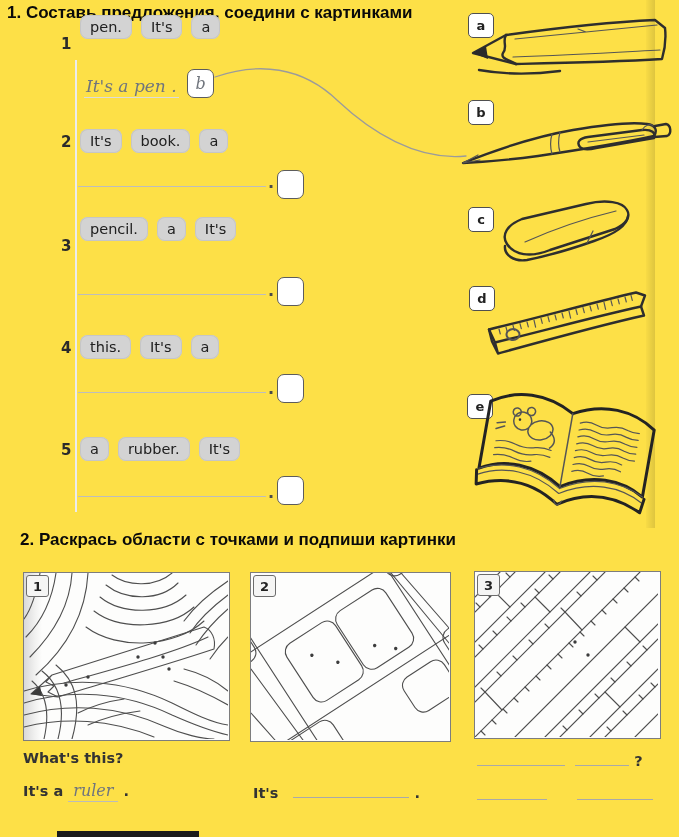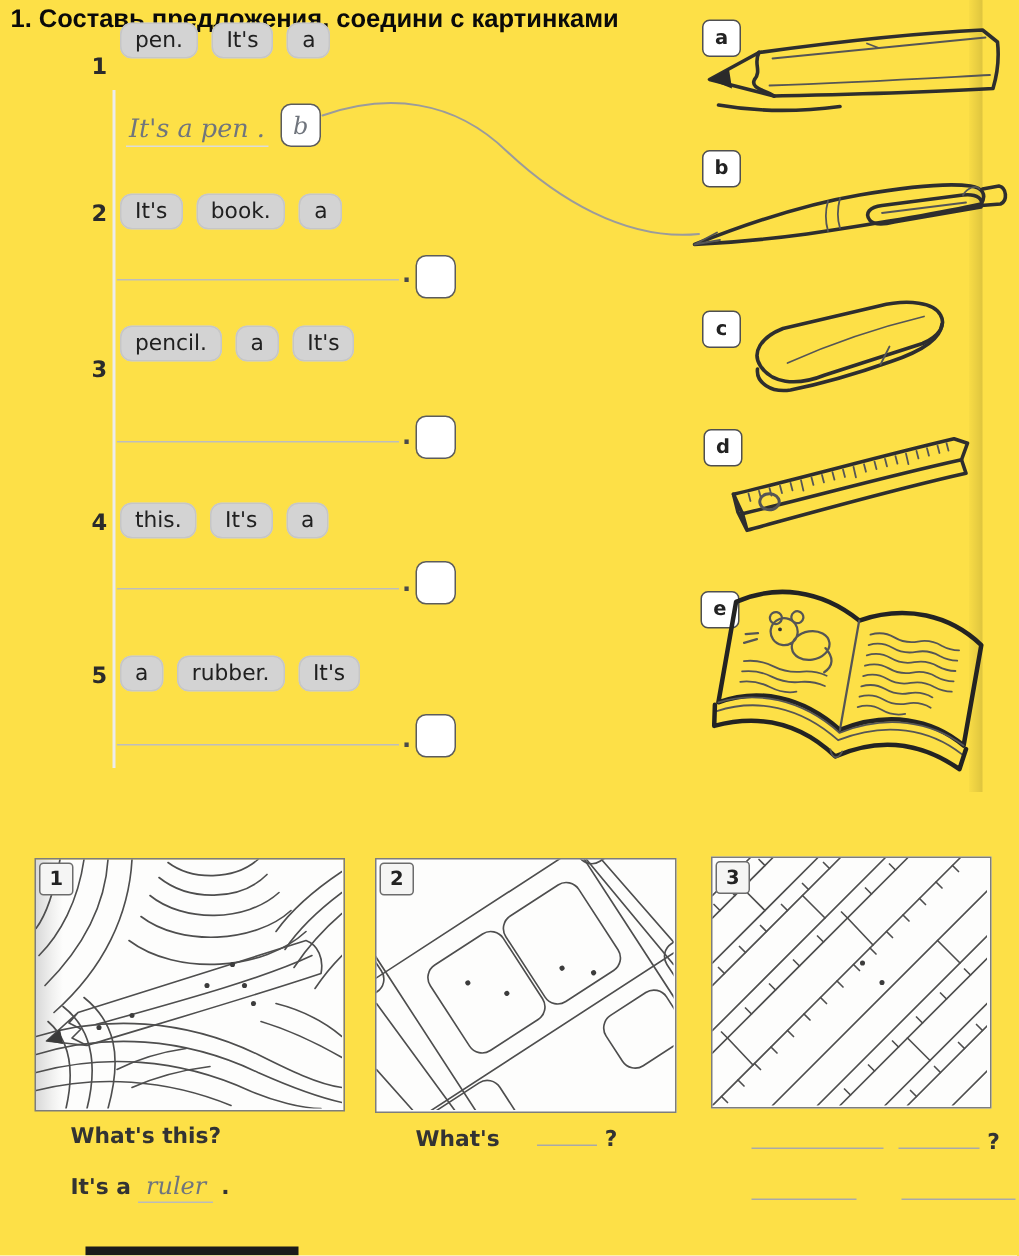--- a/index.html
+++ b/index.html
@@ -27,21 +27,21 @@
   .art-thin{stroke:#555;fill:none;stroke-width:1.2;stroke-linecap:round;stroke-linejoin:round;}
   .fold{position:absolute;left:646px;top:0;width:9px;height:528px;
         background:linear-gradient(90deg,rgba(0,0,0,0.02),rgba(0,0,0,0.12));}
   .marginline{position:absolute;left:75px;top:60px;width:2px;height:452px;background:#ececec;}
   .panel{position:absolute;border:1.2px solid #7d7d7d;background:#fdfdfc;}
   .panel1bg{background:linear-gradient(90deg,#d9d9d9 0px,#f1f1f0 11px,#fdfdfc 18px);}
   .panelnum{position:absolute;top:2px;left:2px;width:21px;height:20px;border:1px solid #6c6c6c;
             border-radius:3px;background:#f5f5f4;display:flex;align-items:center;justify-content:center;
             font-size:13px;font-weight:bold;color:#222;}
   .pl{stroke:#4e4e4e;stroke-width:1.1;fill:none;stroke-linecap:round;stroke-linejoin:round;}
-  .cap{position:absolute;font-size:14.5px;font-weight:700;color:#333;white-space:nowrap;margin-left:24px;}
+  .cap{position:absolute;font-size:14.5px;font-weight:700;color:#333;white-space:nowrap;}
   .blank{display:inline-block;border-bottom:1px solid #a9a9a9;height:13px;}
   .written{border-bottom:1px solid #bbb;padding:0 5px 1px 5px;font-size:16px;font-weight:normal;}
   .scanbar{position:absolute;left:57px;top:831px;width:142px;height:6px;background:#1b1b1b;}
 </style>
 </head>
 <body>
 
 <div class="page">
 
   <div class="title" style="left:7px;top:3px">1. Составь предложения, соедини с картинками</div>
@@ -156,20 +156,21 @@
       <path class="art-thin" d="M12,100 C36,88 66,88 95,106 M12,106 C36,93 66,93 95,111 M178,100 C154,88 124,88 95,106 M178,106 C154,93 124,93 95,111"></path>
       <path class="art-heavy" d="M10,102 L12,116 C40,103 68,104 95,122 C122,104 150,103 178,116 L180,102"></path>
       <path class="art-thin" d="M91,118 C93,124 97,124 99,118"></path>
       <path class="art-thin" d="M104,38 q8,-4 16,-1 q8,3 16,0 q8,-3 16,0 q6,2 12,1 M104,45 q8,-4 16,-1 q8,3 16,0 q8,-3 16,0 q6,2 12,1 M104,52 q8,-4 16,-1 q8,3 16,0 q8,-3 16,0 q6,2 12,1 M104,59 q8,-4 16,-1 q8,3 16,0 q8,-3 16,0 q6,2 12,1 M104,66 q8,-4 16,-1 q8,3 16,0 q8,-3 16,0 q6,2 12,1 M104,73 q8,-4 16,-1 q8,3 16,0 q8,-3 16,0 M104,80 q8,-4 16,-1 q8,3 16,0 q8,-3 16,0 M104,87 q8,-4 16,-1 q8,3 16,0"></path>
       <path class="art-thin" style="stroke-width:1.5" d="M38,46 a9,9 0 1 0 18,0 a9,9 0 1 0 -18,0 M36,38 a4,4 0 1 0 8,0 a4,4 0 1 0 -8,0 M50,35 a4,4 0 1 0 8,0 a4,4 0 1 0 -8,0 M54,56 a12,9 -20 1 0 24,-8 a12,9 -20 1 0 -24,8 M76,52 q10,8 2,16 M30,50 l-8,2 M30,54 l-8,4"></path>
       <circle cx="44" cy="45" r="1.3" fill="#333" stroke="none"></circle>
       <path class="art-thin" d="M24,70 q10,-3 20,0 q10,3 20,0 q8,-2 16,0 M24,77 q10,-3 20,0 q10,3 20,0 q8,-2 16,0 M24,84 q10,-3 20,0 q10,3 18,0"></path>
     </g>
   </svg>
 
+  <div class="title" style="left:20px;top:530px">2. Раскрась области с точками и подпиши картинки</div>
 
   <div class="panel panel1bg" style="left:23px;top:572px;width:205px;height:167px">
     <svg width="204" height="166" viewBox="0 0 204 166">
       <path class="pl" d="M16,0 C12,22 6,38 0,46 M32,0 C28,28 16,50 2,64 M48,0 C46,32 30,60 6,84 M64,0 C62,36 46,72 12,102"></path>
       <path class="pl" d="M88,2 C104,14 132,14 148,0 M82,12 C102,28 136,28 154,10 M76,24 C98,42 140,42 162,22 M70,38 C96,58 146,56 170,34 M62,54 C94,78 152,74 180,48"></path>
       <path class="pl" d="M204,8 C186,20 170,34 160,48 M204,22 C188,34 174,48 166,60 M204,36 C190,48 180,60 172,72 M204,64 C196,72 190,80 186,86"></path>
       <path class="pl" d="M0,118 C46,104 98,106 148,130 C168,140 188,150 204,152 M0,130 C46,116 98,118 148,142 C166,150 186,158 204,162 M0,142 C44,130 94,132 142,154 C158,161 178,166 190,166 M0,154 C40,144 86,146 130,164"></path>
       <path class="pl" d="M20,166 C26,140 22,120 8,108 M34,166 C42,134 36,112 18,98 M48,166 C58,130 52,108 32,92"></path>
       <path class="pl" d="M160,96 C176,100 192,108 204,118 M150,108 C170,114 190,124 204,132 M54,140 C70,132 86,128 100,126 M64,152 C82,144 100,140 116,138"></path>
       <path class="pl" d="M28,102 C72,88 130,70 180,54 M34,124 C80,110 142,92 190,76 M180,54 C188,57 192,66 190,76 M28,102 L22,109 L30,113 L24,119 L34,124 M28,102 L7,121 L34,124"></path>
@@ -228,24 +229,24 @@
       </div>
   </div>
 
   <div class="cap" style="left:23px;top:750px">What's this?</div>
   <div class="cap" style="left:23px;top:781px">
     <span>It's a</span>
     <span class="hand written">ruler</span>
     <span>.</span>
   </div>
 
-  <div class="cap" style="left:253px;top:750px">
-    <span>What's</span>
-    <span class="blank" style="width:40px;margin-left:20px"></span>
-    <span>?</span>
+  <div class="cap" style="left:253px;top:784px">
+    <span>It's</span>
+    <span class="blank" style="width:116px;margin-left:10px"></span>
+    <span>.</span>
   </div>
 
   <div class="cap" style="left:477px;top:752px">
     <span class="blank" style="width:88px"></span>
     <span class="blank" style="width:54px;margin-left:5px"></span>
     <span>?</span>
   </div>
   <div class="cap" style="left:477px;top:786px">
     <span class="blank" style="width:70px"></span>
     <span class="blank" style="width:76px;margin-left:25px"></span>

